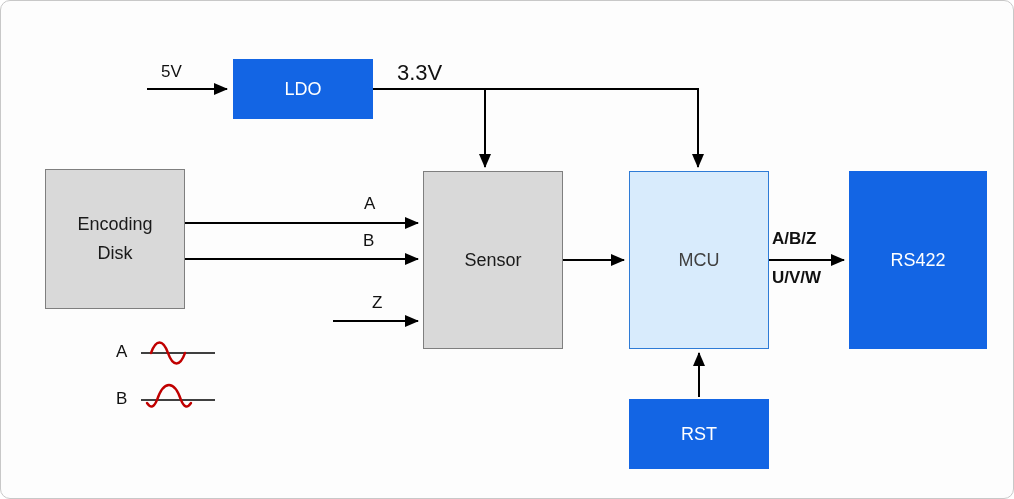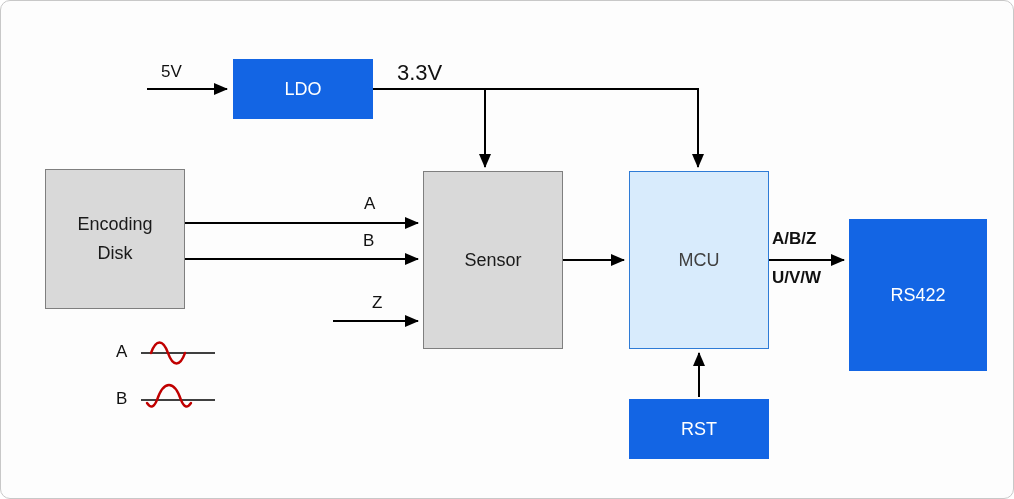--- a/index.html
+++ b/index.html
@@ -104,25 +104,25 @@
   </div>
 
   <div class="block gray" style="left:422px;top:170px;width:140px;height:178px;">
     <span>Sensor</span>
   </div>
 
   <div class="block lightblue" style="left:628px;top:170px;width:140px;height:178px;">
     <span>MCU</span>
   </div>
 
-  <div class="block blue" style="left:848px;top:170px;width:138px;height:152px;margin-top:48px;">
+  <div class="block blue" style="left:848px;top:170px;width:138px;height:178px;">
     <span>RS422</span>
   </div>
 
-  <div class="block blue" style="left:628px;top:398px;width:140px;height:60px;">
+  <div class="block blue" style="left:628px;top:398px;width:140px;height:70px;">
     <span>RST</span>
   </div>
 
   <div class="lbl" style="left:160px;top:61px;">5V</div>
 
   <div class="lbl big" style="left:396px;top:59px;">3.3V</div>
 
   <div class="lbl" style="left:363px;top:193px;">A</div>
 
   <div class="lbl" style="left:362px;top:230px;">B</div>

